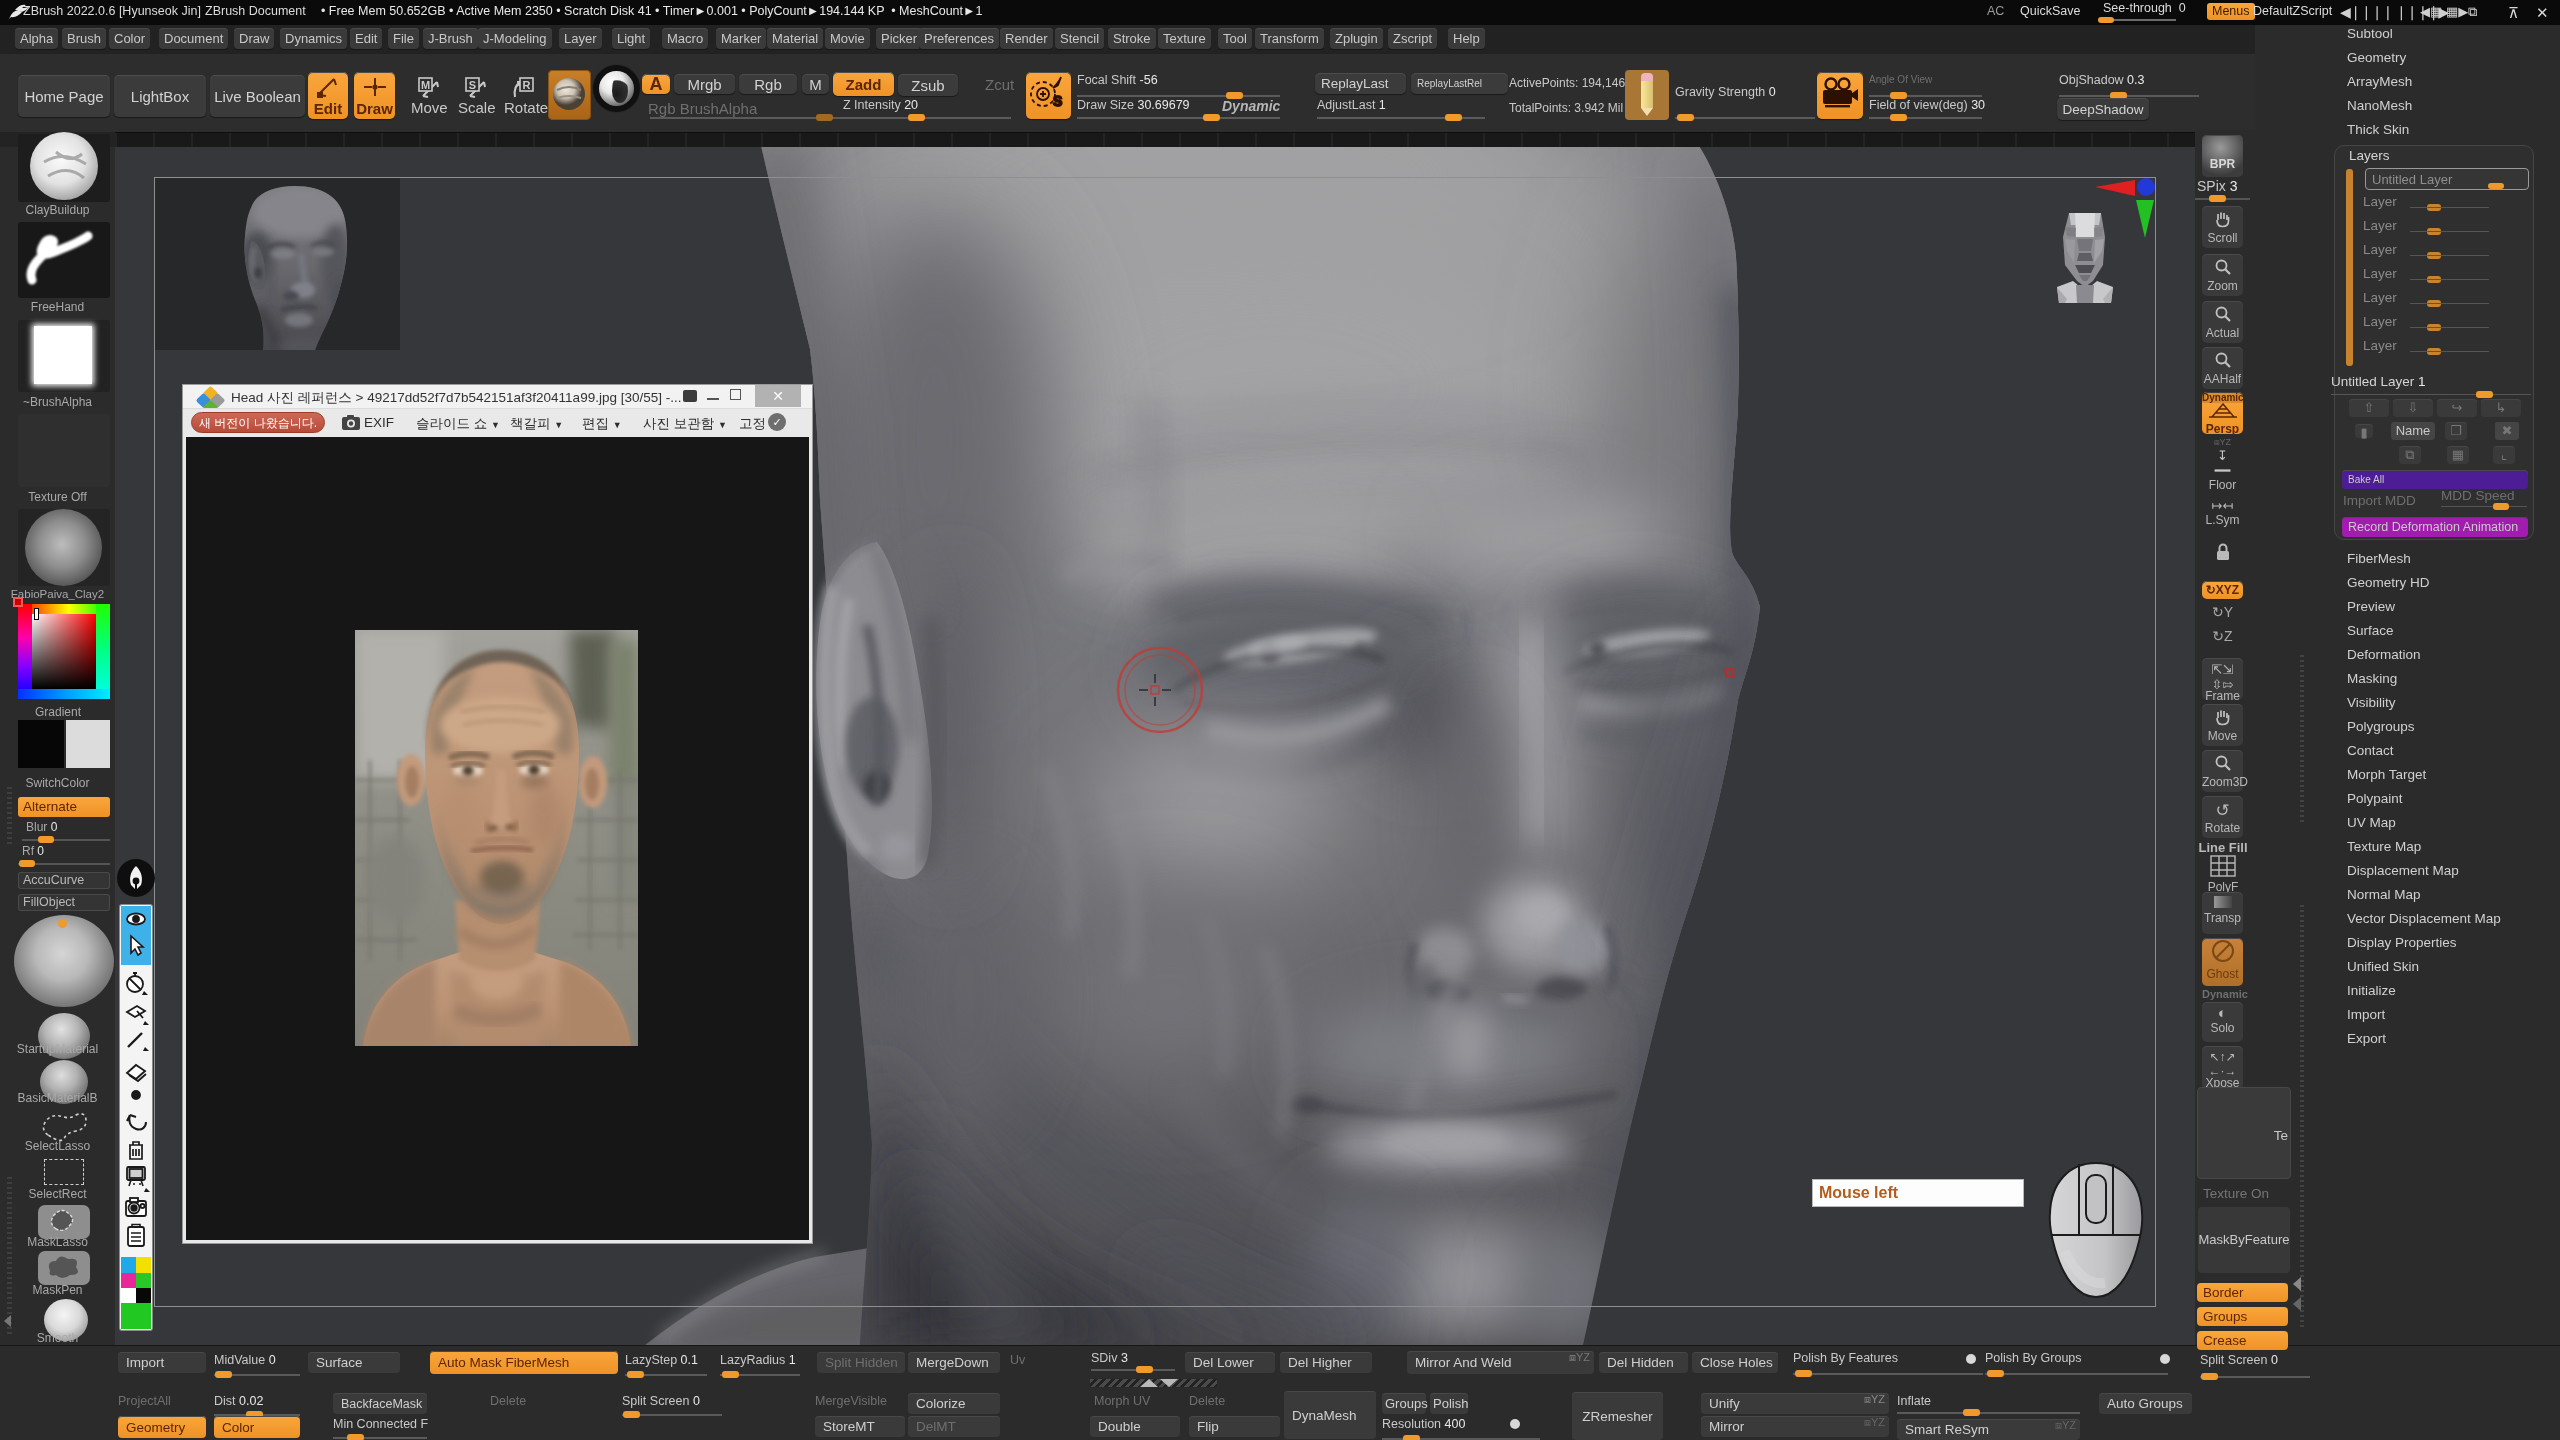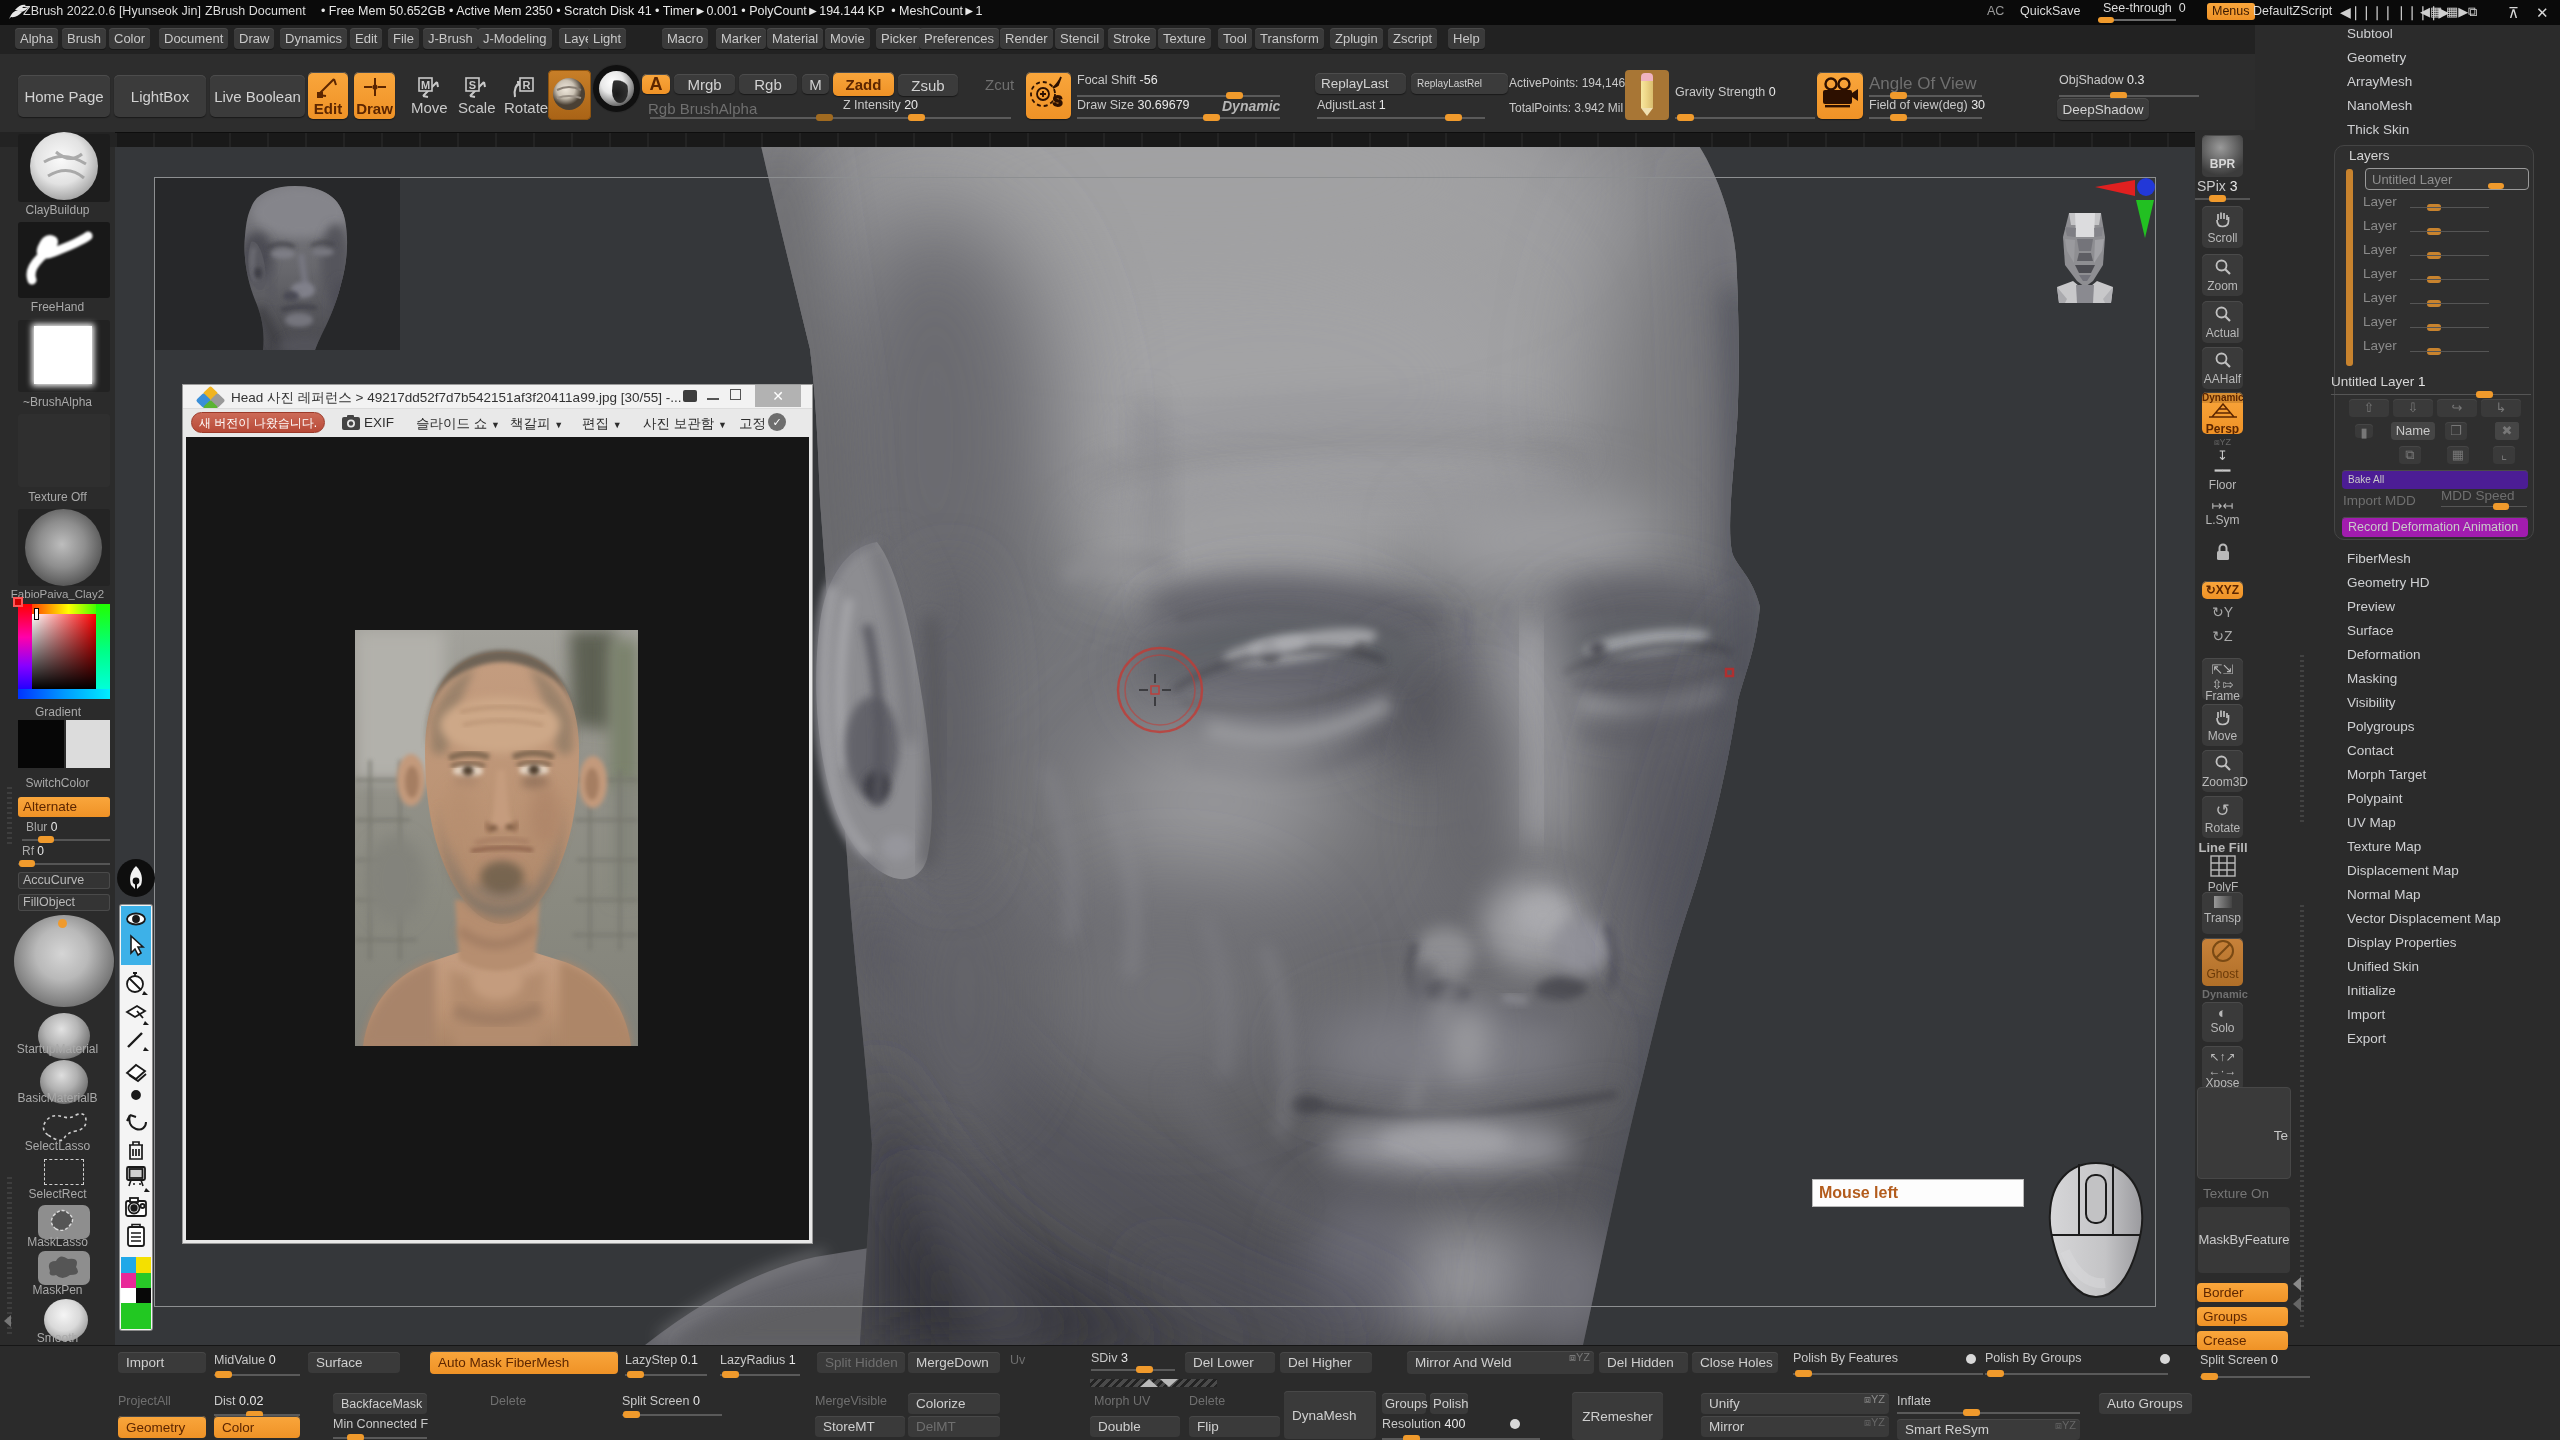--- a/index.html
+++ b/index.html
@@ -78,21 +78,21 @@
     <span class="mbtn" style="left:62px">Brush</span>
     <span class="mbtn" style="left:109px">Color</span>
     <span class="mbtn" style="left:159px">Document</span>
     <span class="mbtn" style="left:234px">Draw</span>
     <span class="mbtn" style="left:280px">Dynamics</span>
     <span class="mbtn" style="left:350px">Edit</span>
     <span class="mbtn" style="left:388px">File</span>
     <span class="mbtn" style="left:423px">J-Brush</span>
     <span class="mbtn" style="left:478px">J-Modeling</span>
     <span class="mbtn" style="left:559px">Layer</span>
-    <span class="mbtn" style="left:588px">Light</span>
+    <span class="mbtn" style="left:612px">Light</span>
     <span class="mbtn" style="left:662px">Macro</span>
     <span class="mbtn" style="left:716px">Marker</span>
     <span class="mbtn" style="left:767px">Material</span>
     <span class="mbtn" style="left:825px">Movie</span>
     <span class="mbtn" style="left:876px">Picker</span>
     <span class="mbtn" style="left:919px">Preferences</span>
     <span class="mbtn" style="left:1000px">Render</span>
     <span class="mbtn" style="left:1055px">Stencil</span>
     <span class="mbtn" style="left:1108px">Stroke</span>
     <span class="mbtn" style="left:1158px">Texture</span>
@@ -214,21 +214,21 @@
     <div class="tb orange" style="left:1817px;top:18px;width:46px;height:47px">
       <svg width="42" height="40" viewBox="0 0 42 40">
           <g fill="#2d1000">
             <circle cx="14" cy="12" r="5.5" fill="none" stroke="#2d1000" stroke-width="2.4"></circle>
             <circle cx="27" cy="12" r="5.5" fill="none" stroke="#2d1000" stroke-width="2.4"></circle>
             <rect x="6" y="18" width="29" height="14" rx="2"></rect>
             <path d="M35 21 l6-4 v12 l-6-4z"></path>
             <rect x="8" y="33" width="25" height="2.4"></rect>
           </g>
         </svg></div>
-    <div class="abs graytxt" style="left:1869px;top:20px;font-size:17px">Angle Of View</div>
+    <div class="abs graytxt" style="left:1869px;top:20px;font-size:10px">Angle Of View</div>
     <div class="slider" style="left:1869px;top:41px;width:113px"></div>
     <div class="handle" style="left:1890px;top:38px"></div>
     <div class="lbl" style="left:1869px;top:44px">Field of view(deg) <span style="color:#e8e8e8">30</span></div>
     <div class="slider" style="left:1869px;top:63px;width:113px"></div>
     <div class="handle" style="left:1890px;top:60px"></div>
     <div class="lbl" style="left:2059px;top:19px">ObjShadow <span style="color:#e8e8e8">0.3</span></div>
     <div class="slider" style="left:2059px;top:41px;width:140px"></div>
     <div class="handle" style="left:2110px;top:38px"></div>
     <div class="tb tbc" style="left:2057px;top:44px;width:92px;height:22px;font-size:13.5px">DeepShadow</div>
   </div>

